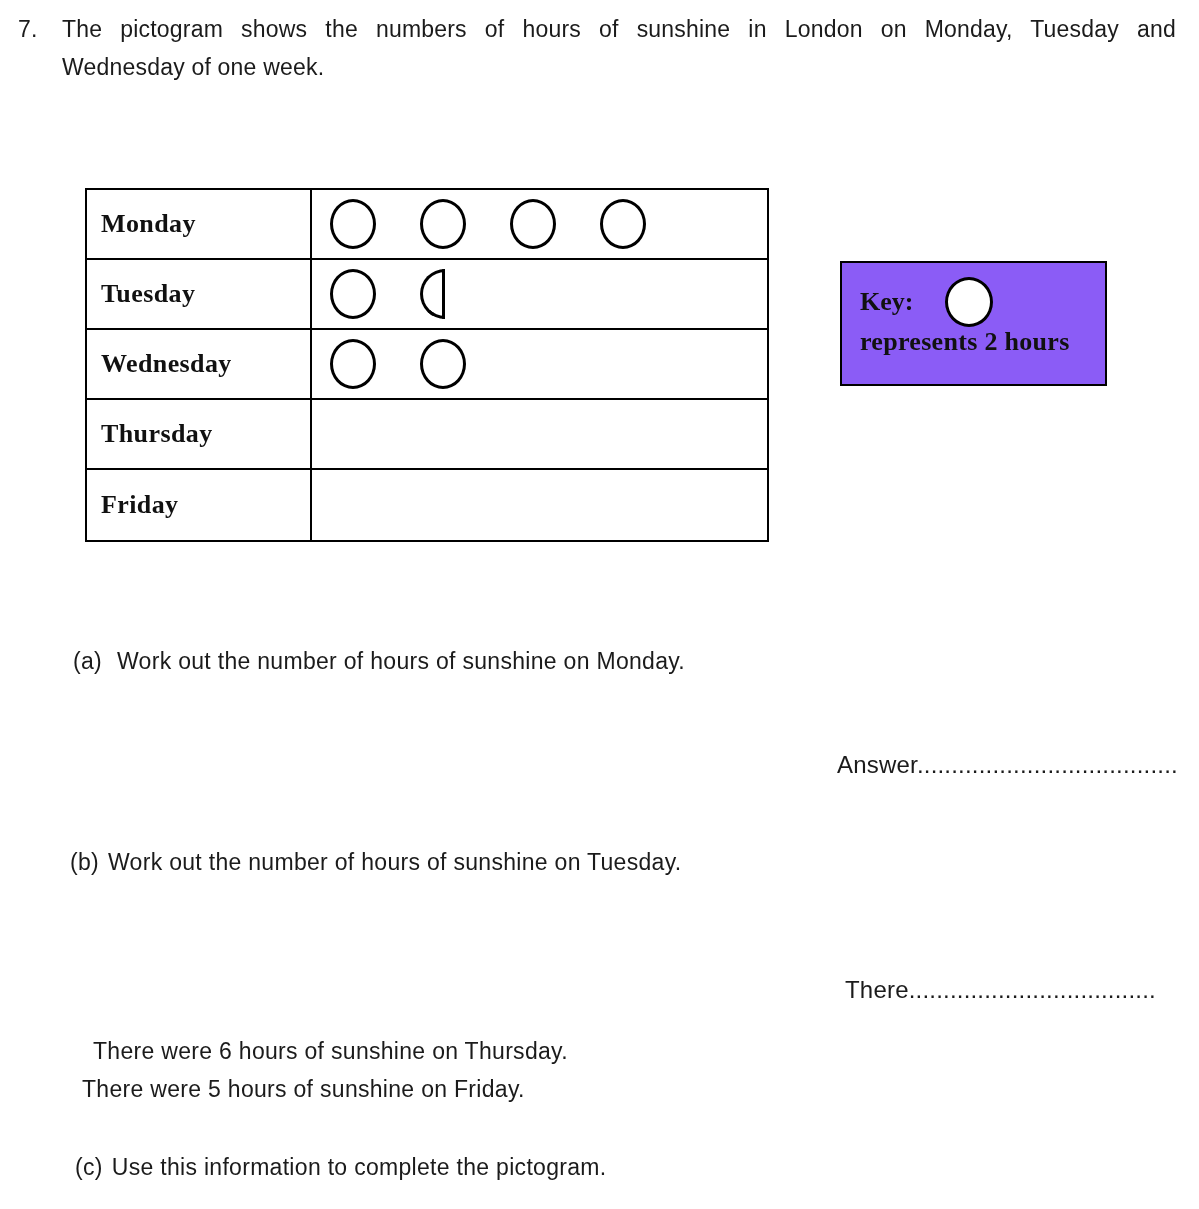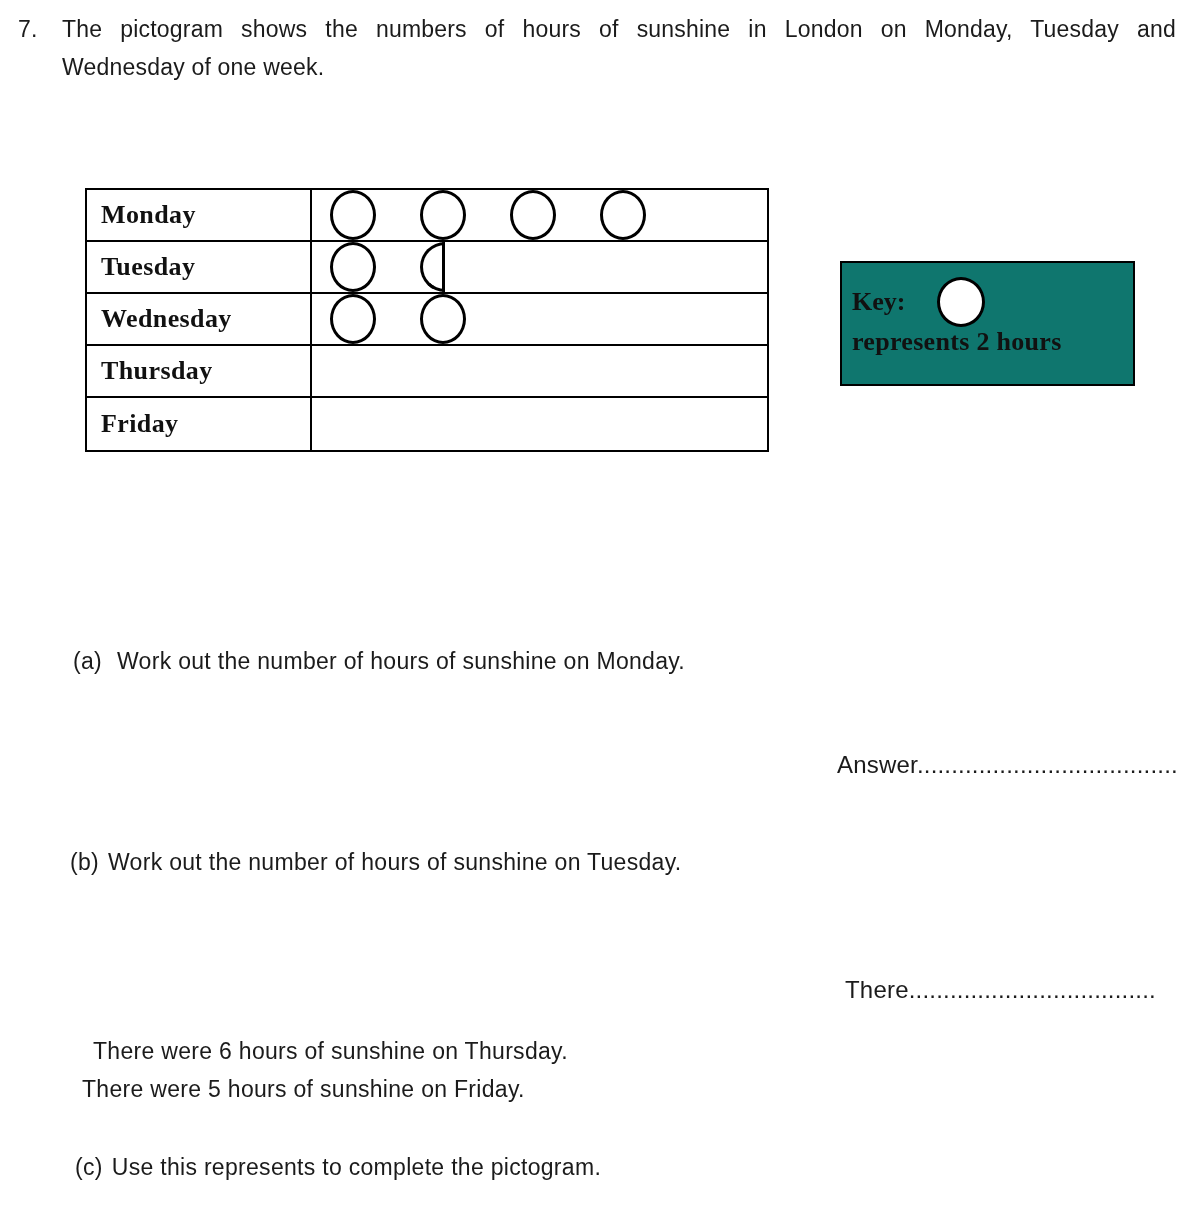--- a/index.html
+++ b/index.html
@@ -30,21 +30,21 @@
     font-size: 23px; letter-spacing: 0.2px;
   }
 
   
   .ptable {
     position: absolute; left: 85px; top: 188px; width: 680px;
     border: 2px solid #000; background: #fff;
   }
   .prow {
     display: grid; grid-template-columns: 225px 1fr;
-    height: 52px; box-sizing: border-box;
+    height: 70px; box-sizing: border-box;
     border-bottom: 2px solid #000;
   }
   .prow:last-child { border-bottom: none; }
   .plabel {
     border-right: 2px solid #000;
     display: flex; align-items: center;
     padding-left: 14px;
     font-family: "Liberation Serif", serif;
     font-weight: 600; font-size: 26px; letter-spacing: 0.4px;
     color: #111;
@@ -61,23 +61,23 @@
   .sym-half {
     width: 25px; height: 50px; flex: 0 0 auto;
     border: 3px solid #000;
     border-radius: 100% 0 0 100% / 50% 0 0 50%;
     box-sizing: border-box; background: #fff;
   }
 
   
   .key-box {
     position: absolute; left: 840px; top: 261px;
-    width: 295px; height: 125px; box-sizing: border-box;
-    border: 2px solid #000; background: #0f766e;
-    padding: 14px 0 0 10px;
+    width: 267px; height: 125px; box-sizing: border-box;
+    border: 2px solid #000; background: #8b5cf6;
+    padding: 14px 0 0 18px;
     font-family: "Liberation Serif", serif; font-weight: 600; color: #111;
   }
   .key-line1 { display: flex; align-items: center; gap: 32px; font-size: 26px; }
   .key-circle {
     width: 48px; height: 50px;
     border: 3px solid #000; border-radius: 50%;
     box-sizing: border-box; background: #fff;
   }
   .key-line2 { margin-top: 0; font-size: 26px; letter-spacing: 0.3px; }
 
@@ -155,14 +155,14 @@
 <div class="part part-b">
   <span>(b)</span><span class="sp1">Work out the number of hours of sunshine on Tuesday.</span>
 </div>
 
 <div class="answer answer-b">There....................................</div>
 
 <div class="fact fact-1">There were 6 hours of sunshine on Thursday.</div>
 <div class="fact fact-2">There were 5 hours of sunshine on Friday.</div>
 
 <div class="part part-c">
-  <span>(c)</span><span class="sp1">Use this represents to complete the pictogram.</span>
+  <span>(c)</span><span class="sp1">Use this information to complete the pictogram.</span>
 </div>
 
 </body></html>

